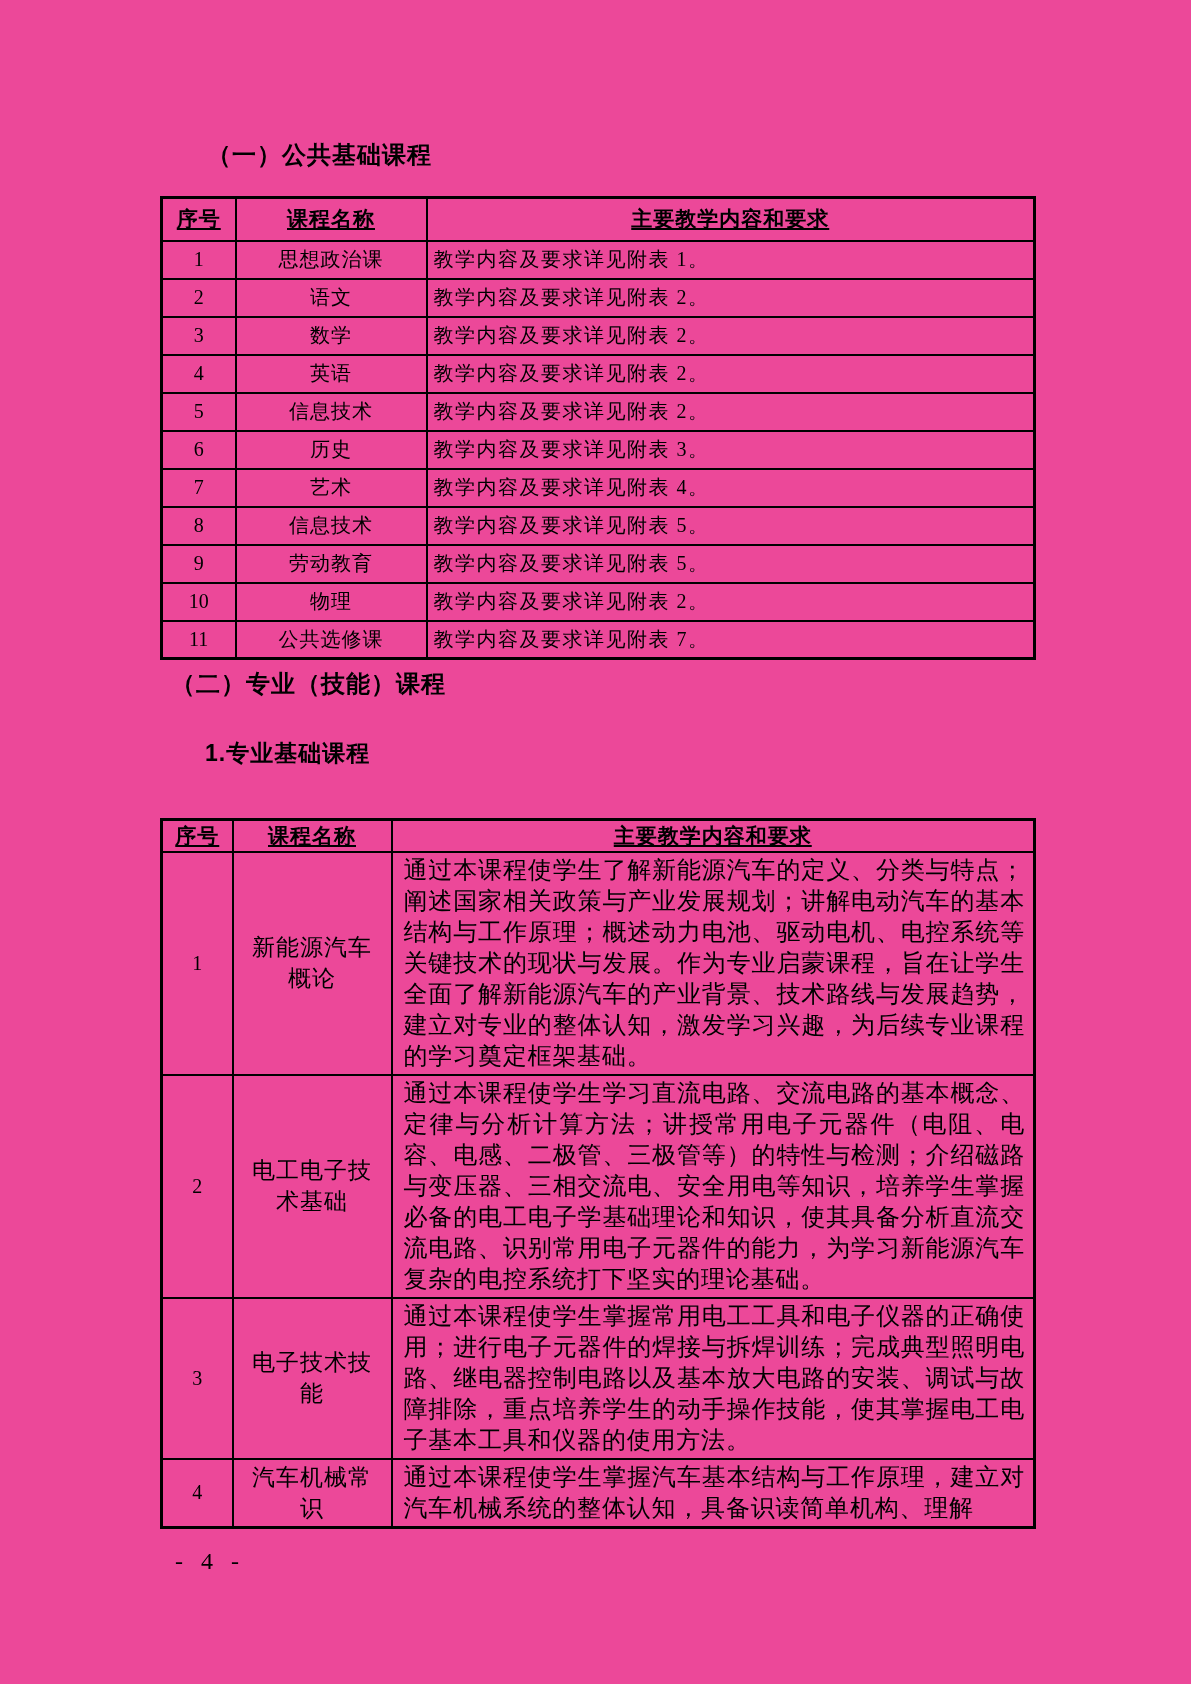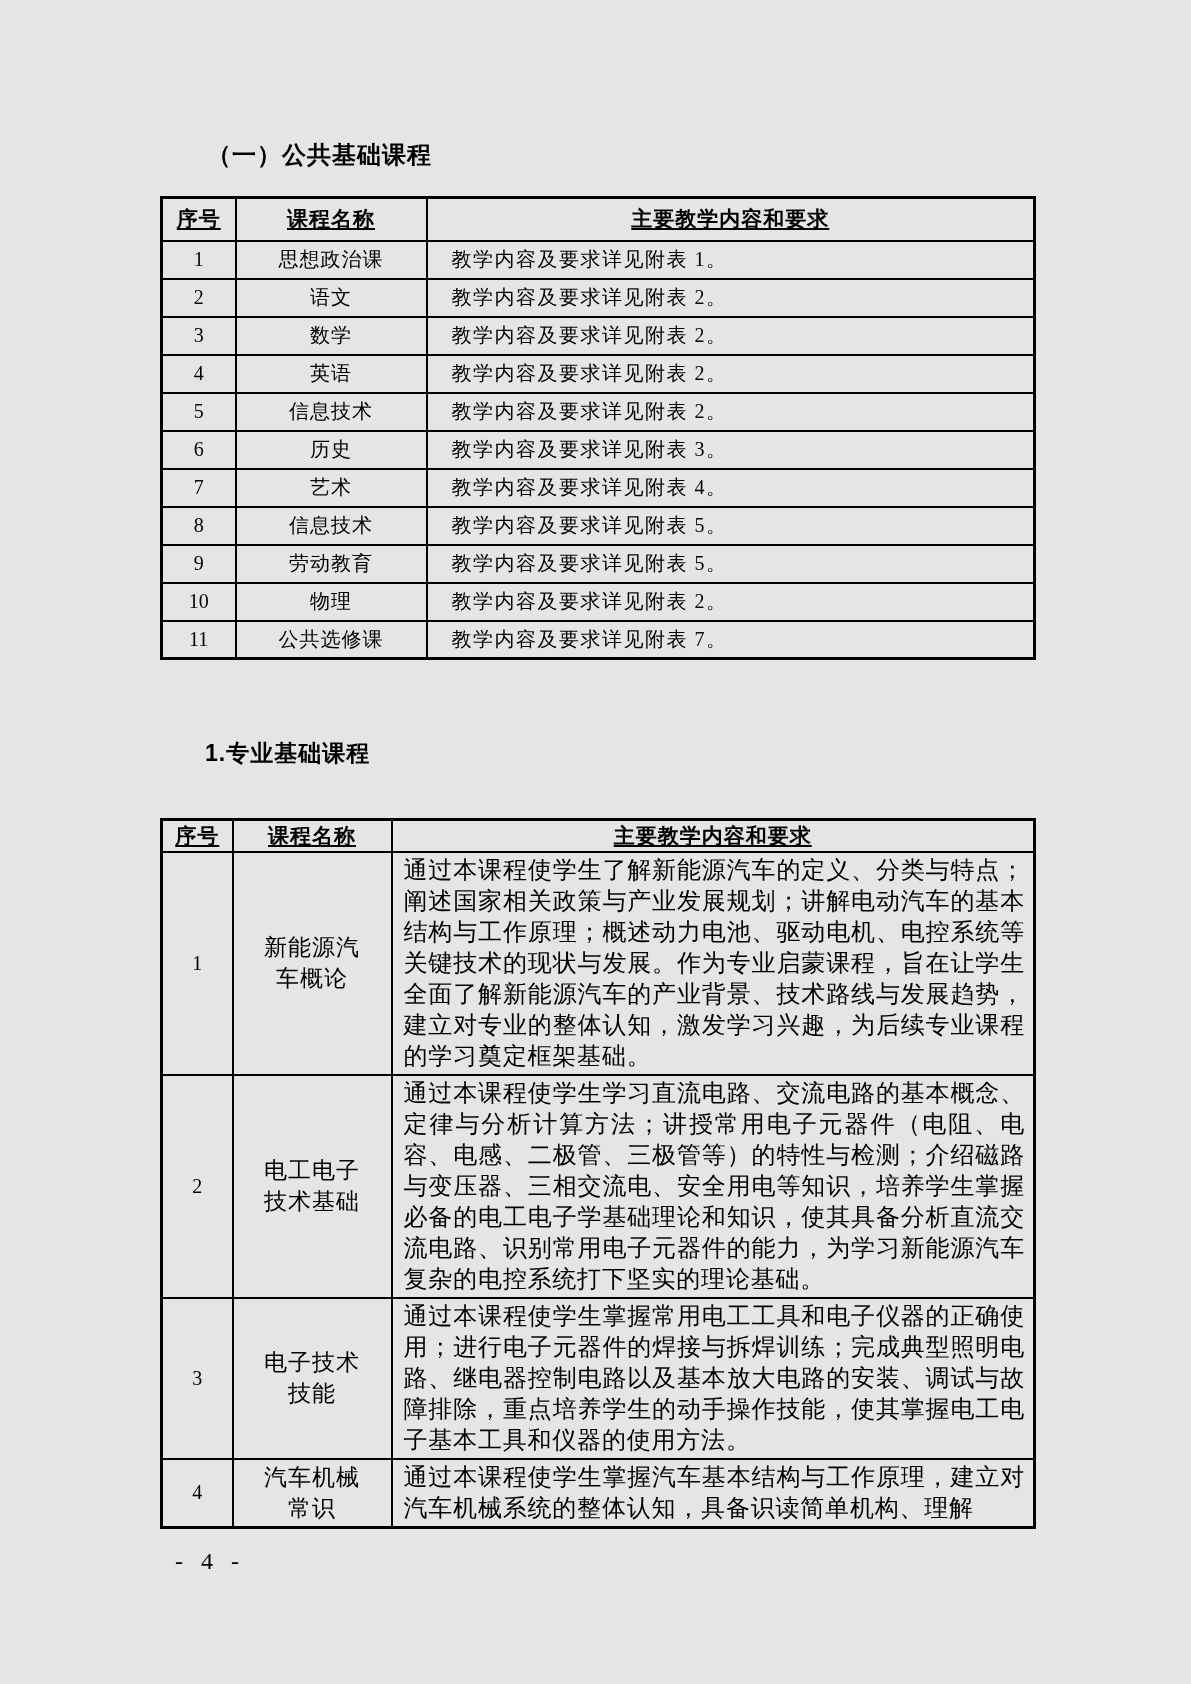--- a/index.html
+++ b/index.html
@@ -1,20 +1,20 @@
 <!DOCTYPE html>
 <html><head>
 <meta charset="utf-8">
 <style>
   * { margin:0; padding:0; box-sizing:border-box; }
   html,body { background:#ffffff; }
   .page {
     position:relative;
     width:1191px; height:1684px;
-    background:#e5e5e5;
+    background:#ec4899;
     color:#000;
     font-family:"Liberation Serif", serif;
     overflow:hidden;
   }
   .sec-heading {
     position:absolute;
     font-family:"Liberation Sans", sans-serif;
     font-weight:bold;
     font-size:24px;
     letter-spacing:1px;
@@ -44,32 +44,32 @@
   
   #t1 { left:160px; top:196px; width:873px; }
   #t1 thead tr { height:43px; }
   #t1 tbody tr { height:38px; }
   #t1 td {
     font-size:20px;
     vertical-align:middle;
   }
   #t1 td.c-no   { text-align:center; font-size:20px; }
   #t1 td.c-name { text-align:center; letter-spacing:1px; }
-  #t1 td.c-body { text-align:left; padding-left:24px; letter-spacing:1.5px; }
+  #t1 td.c-body { text-align:left; padding-left:6px; letter-spacing:1.5px; }
 
   
   #t2 { left:160px; top:818px; width:873px; }
   #t2 thead tr { height:32px; }
   #t2 td { vertical-align:middle; }
   #t2 td.c-no   { text-align:center; font-size:20px; }
   #t2 td.c-name {
     text-align:center;
     font-size:23px;
     letter-spacing:1px;
-    padding:0 28px;
+    padding:0 16px;
     line-height:31px;
   }
   #t2 td.c-body {
     vertical-align:top;
     font-size:24px;
     line-height:31px;
     letter-spacing:0.8px;
     padding:2px 8px 2px 11px;
     text-align:justify;
     text-align-last:left;
@@ -162,20 +162,21 @@
         <td class="c-body">教学内容及要求详见附表 2。</td>
       </tr>
       <tr>
         <td class="c-no">11</td>
         <td class="c-name">公共选修课</td>
         <td class="c-body">教学内容及要求详见附表 7。</td>
       </tr>
     </tbody>
   </table>
 
+  <div id="h2" class="sec-heading">（二）专业（技能）课程</div>
   <div id="h3" class="sec-heading">1.专业基础课程</div>
 
   <table id="t2">
     <colgroup>
         <col style="width:71px">
         <col style="width:159px">
         <col style="width:643px">
       </colgroup>
     <thead>
       <tr>

